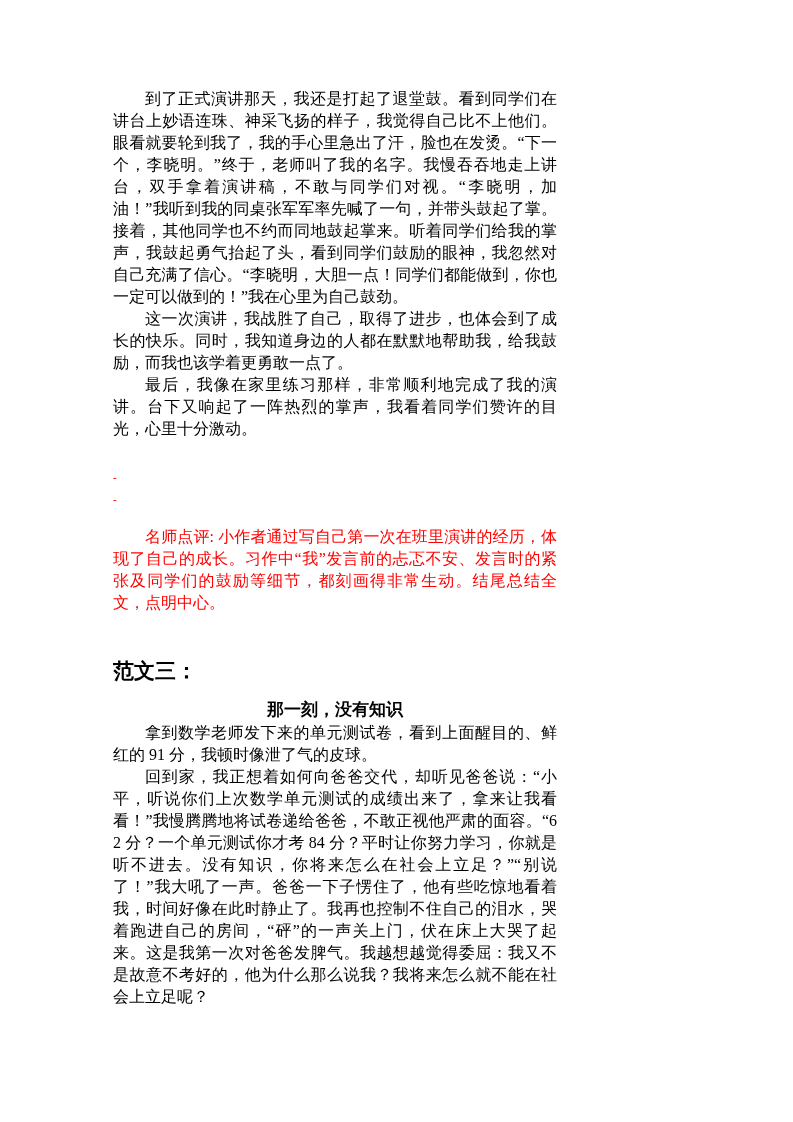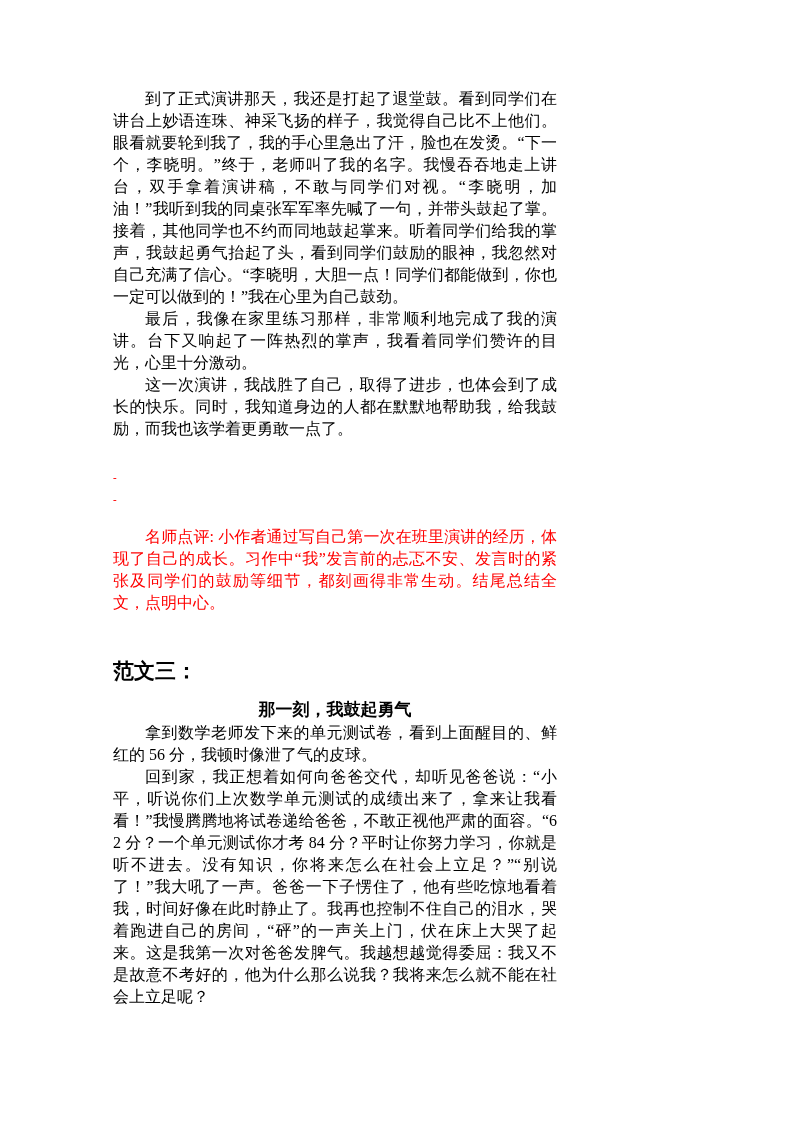--- a/index.html
+++ b/index.html
@@ -58,30 +58,30 @@
     line-height: 24px;
     text-align: center;
   }
 </style>
 </head>
 <body>
 
 <div class="doc">
 
   <p class="para">到了正式演讲那天，我还是打起了退堂鼓。看到同学们在讲台上妙语连珠、神采飞扬的样子，我觉得自己比不上他们。眼看就要轮到我了，我的手心里急出了汗，脸也在发烫。“下一个，李晓明。”终于，老师叫了我的名字。我慢吞吞地走上讲台，双手拿着演讲稿，不敢与同学们对视。“李晓明，加油！”我听到我的同桌张军军率先喊了一句，并带头鼓起了掌。接着，其他同学也不约而同地鼓起掌来。听着同学们给我的掌声，我鼓起勇气抬起了头，看到同学们鼓励的眼神，我忽然对自己充满了信心。“李晓明，大胆一点！同学们都能做到，你也一定可以做到的！”我在心里为自己鼓劲。</p>
+  <p class="para">这一次演讲，我战胜了自己，取得了进步，也体会到了成长的快乐。同时，我知道身边的人都在默默地帮助我，给我鼓励，而我也该学着更勇敢一点了。</p>
   <p class="para">最后，我像在家里练习那样，非常顺利地完成了我的演讲。台下又响起了一阵热烈的掌声，我看着同学们赞许的目光，心里十分激动。</p>
-  <p class="para">这一次演讲，我战胜了自己，取得了进步，也体会到了成长的快乐。同时，我知道身边的人都在默默地帮助我，给我鼓励，而我也该学着更勇敢一点了。</p>
 
   <div class="red-marks">
     <div class="red-mark">-</div>
     <div class="red-mark">-</div>
   </div>
 
   <p class="para red">名师点评: 小作者通过写自己第一次在班里演讲的经历，体现了自己的成长。习作中“我”发言前的忐忑不安、发言时的紧张及同学们的鼓励等细节，都刻画得非常生动。结尾总结全文，点明中心。</p>
 
   <p class="section-label">范文三：</p>
 
-  <h2 class="essay-title">那一刻，我鼓起勇气</h2>
+  <h2 class="essay-title">那一刻，没有知识</h2>
 
-  <p class="para">拿到数学老师发下来的单元测试卷，看到上面醒目的、鲜红的 56 分，我顿时像泄了气的皮球。</p>
+  <p class="para">拿到数学老师发下来的单元测试卷，看到上面醒目的、鲜红的 91 分，我顿时像泄了气的皮球。</p>
   <p class="para">回到家，我正想着如何向爸爸交代，却听见爸爸说：“小平，听说你们上次数学单元测试的成绩出来了，拿来让我看看！”我慢腾腾地将试卷递给爸爸，不敢正视他严肃的面容。“62 分？一个单元测试你才考 84 分？平时让你努力学习，你就是听不进去。没有知识，你将来怎么在社会上立足？”“别说了！”我大吼了一声。爸爸一下子愣住了，他有些吃惊地看着我，时间好像在此时静止了。我再也控制不住自己的泪水，哭着跑进自己的房间，“砰”的一声关上门，伏在床上大哭了起来。这是我第一次对爸爸发脾气。我越想越觉得委屈：我又不是故意不考好的，他为什么那么说我？我将来怎么就不能在社会上立足呢？</p>
 
 </div>
 
 </body></html>

